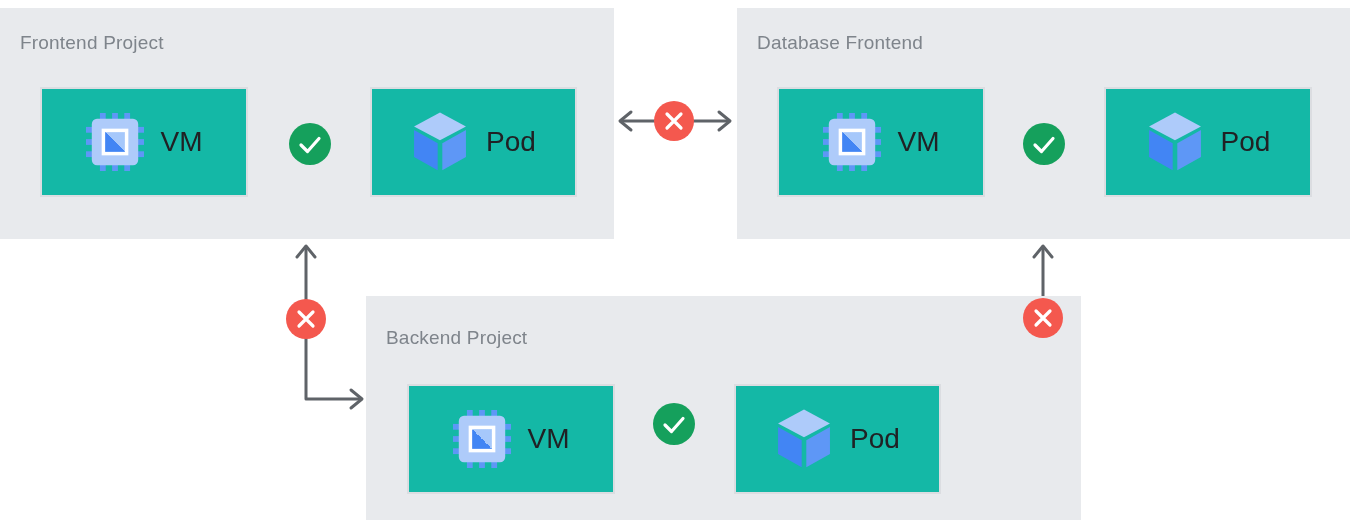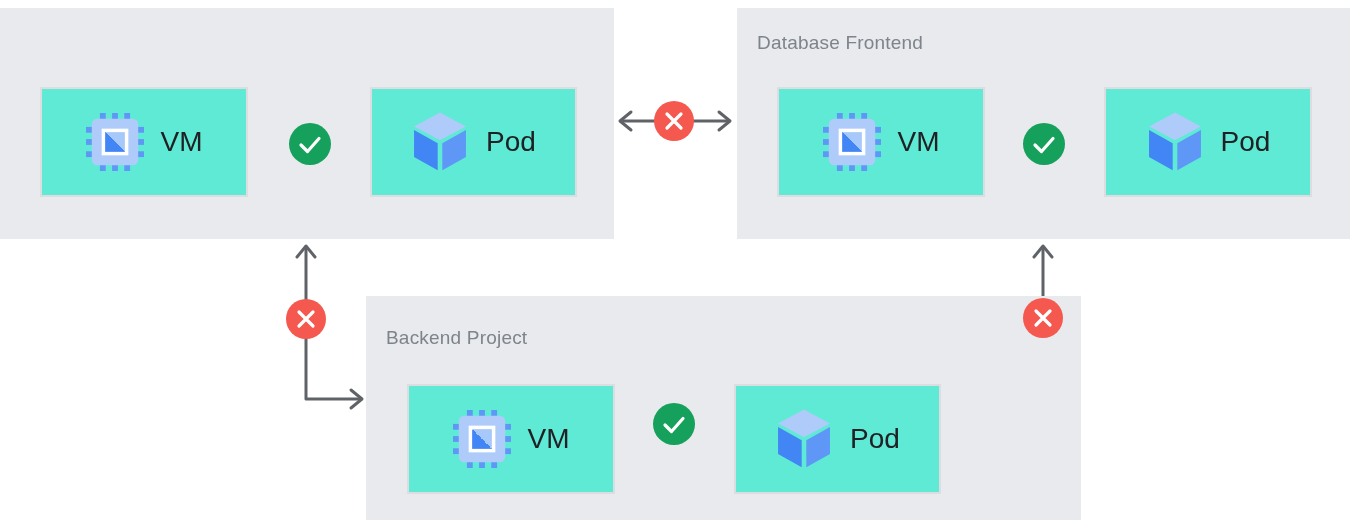--- a/index.html
+++ b/index.html
@@ -10,21 +10,21 @@
   .panel{position:absolute;background:#E8EAED}
   #panel-frontend{left:0;top:8px;width:614px;height:231px}
   #panel-database{left:737px;top:8px;width:613px;height:231px}
   #panel-backend{left:366px;top:296px;width:715px;height:236px}
   .panel-title{
     position:absolute;left:20px;top:24px;
     font-size:19px;line-height:22px;color:#7E848B;letter-spacing:.2px;
   }
   #panel-backend .panel-title{top:31px}
   .node{
-    position:absolute;height:110px;background:#5eead4;
+    position:absolute;height:110px;background:#14b8a6;
     border:2px solid #DBDDE1;box-sizing:border-box;
     display:flex;align-items:center;justify-content:center;gap:17px;
   }
   #panel-frontend .node-vm{left:40px;top:79px;width:208px}
   #panel-frontend .node-pod{left:370px;top:79px;width:207px}
   #panel-database .node-vm{left:40px;top:79px;width:208px}
   #panel-database .node-pod{left:367px;top:79px;width:208px}
   #panel-backend .node-vm{left:41px;top:88px;width:208px}
   #panel-backend .node-pod{left:368px;top:88px;width:207px}
   .node-label{font-size:28px;color:#202124}
@@ -69,20 +69,21 @@
     <path d="M297 257 L306 246 L315 257"></path>
     <path d="M351 390 L362 399 L351 408"></path>
 
     <path d="M1043 247 V398 H990"></path>
     <path d="M1034 257 L1043 246 L1052 257"></path>
     <path d="M999 389 L988 398 L999 407"></path>
   </g>
 </svg>
 
 <section class="panel" id="panel-frontend">
+  <div class="panel-title">Frontend Project</div>
   <div class="node node-vm">
     <svg class="icon" width="58" height="58" viewBox="0 0 100 100">
       <defs>
         <linearGradient id="diagFe" x1="0" y1="1" x2="1" y2="0">
           <stop offset="0.5" stop-color="#4285F4"></stop>
             <stop offset="0.5" stop-color="#A6C8FB"></stop>
         </linearGradient>
       </defs>
       <g fill="#5E97F6">
         <rect x="24" y="0" width="10" height="14"></rect>

